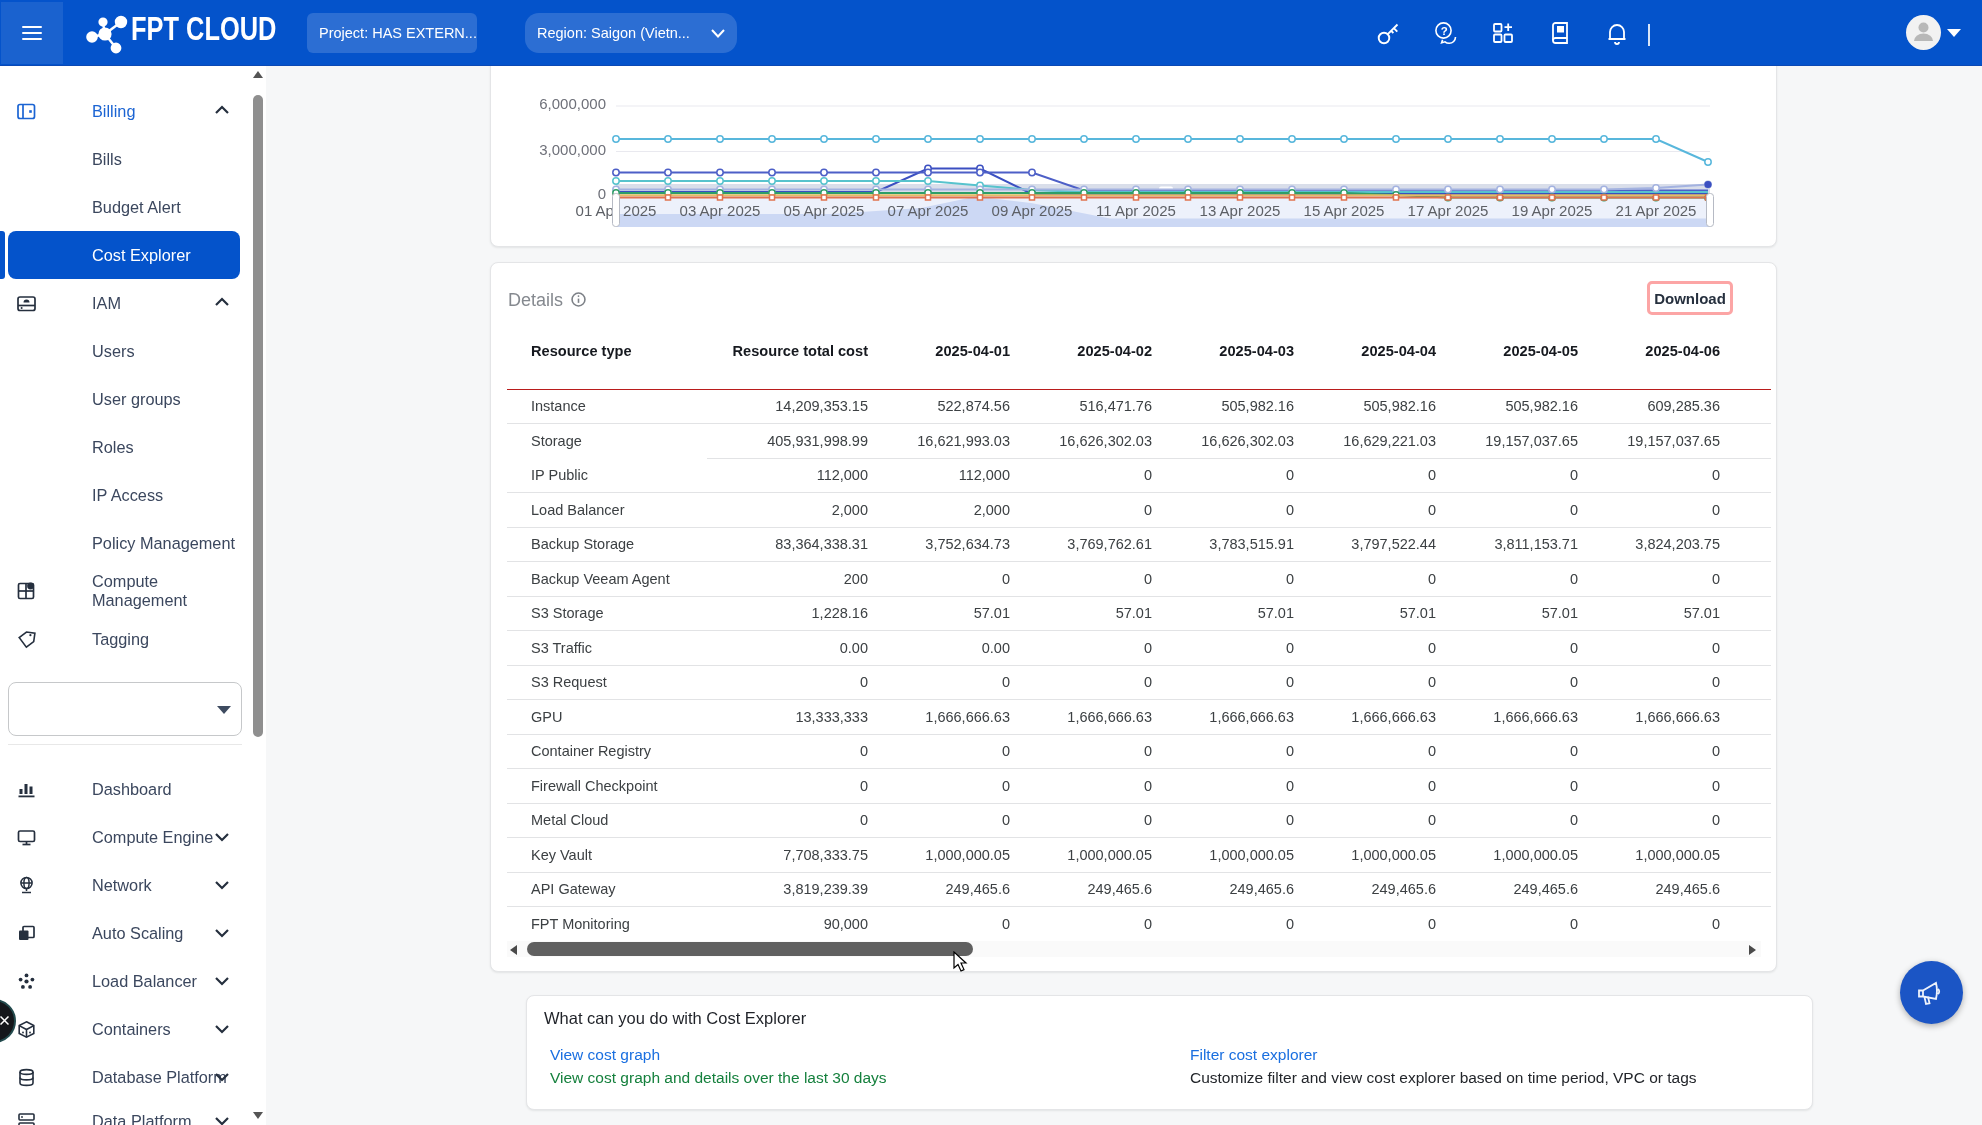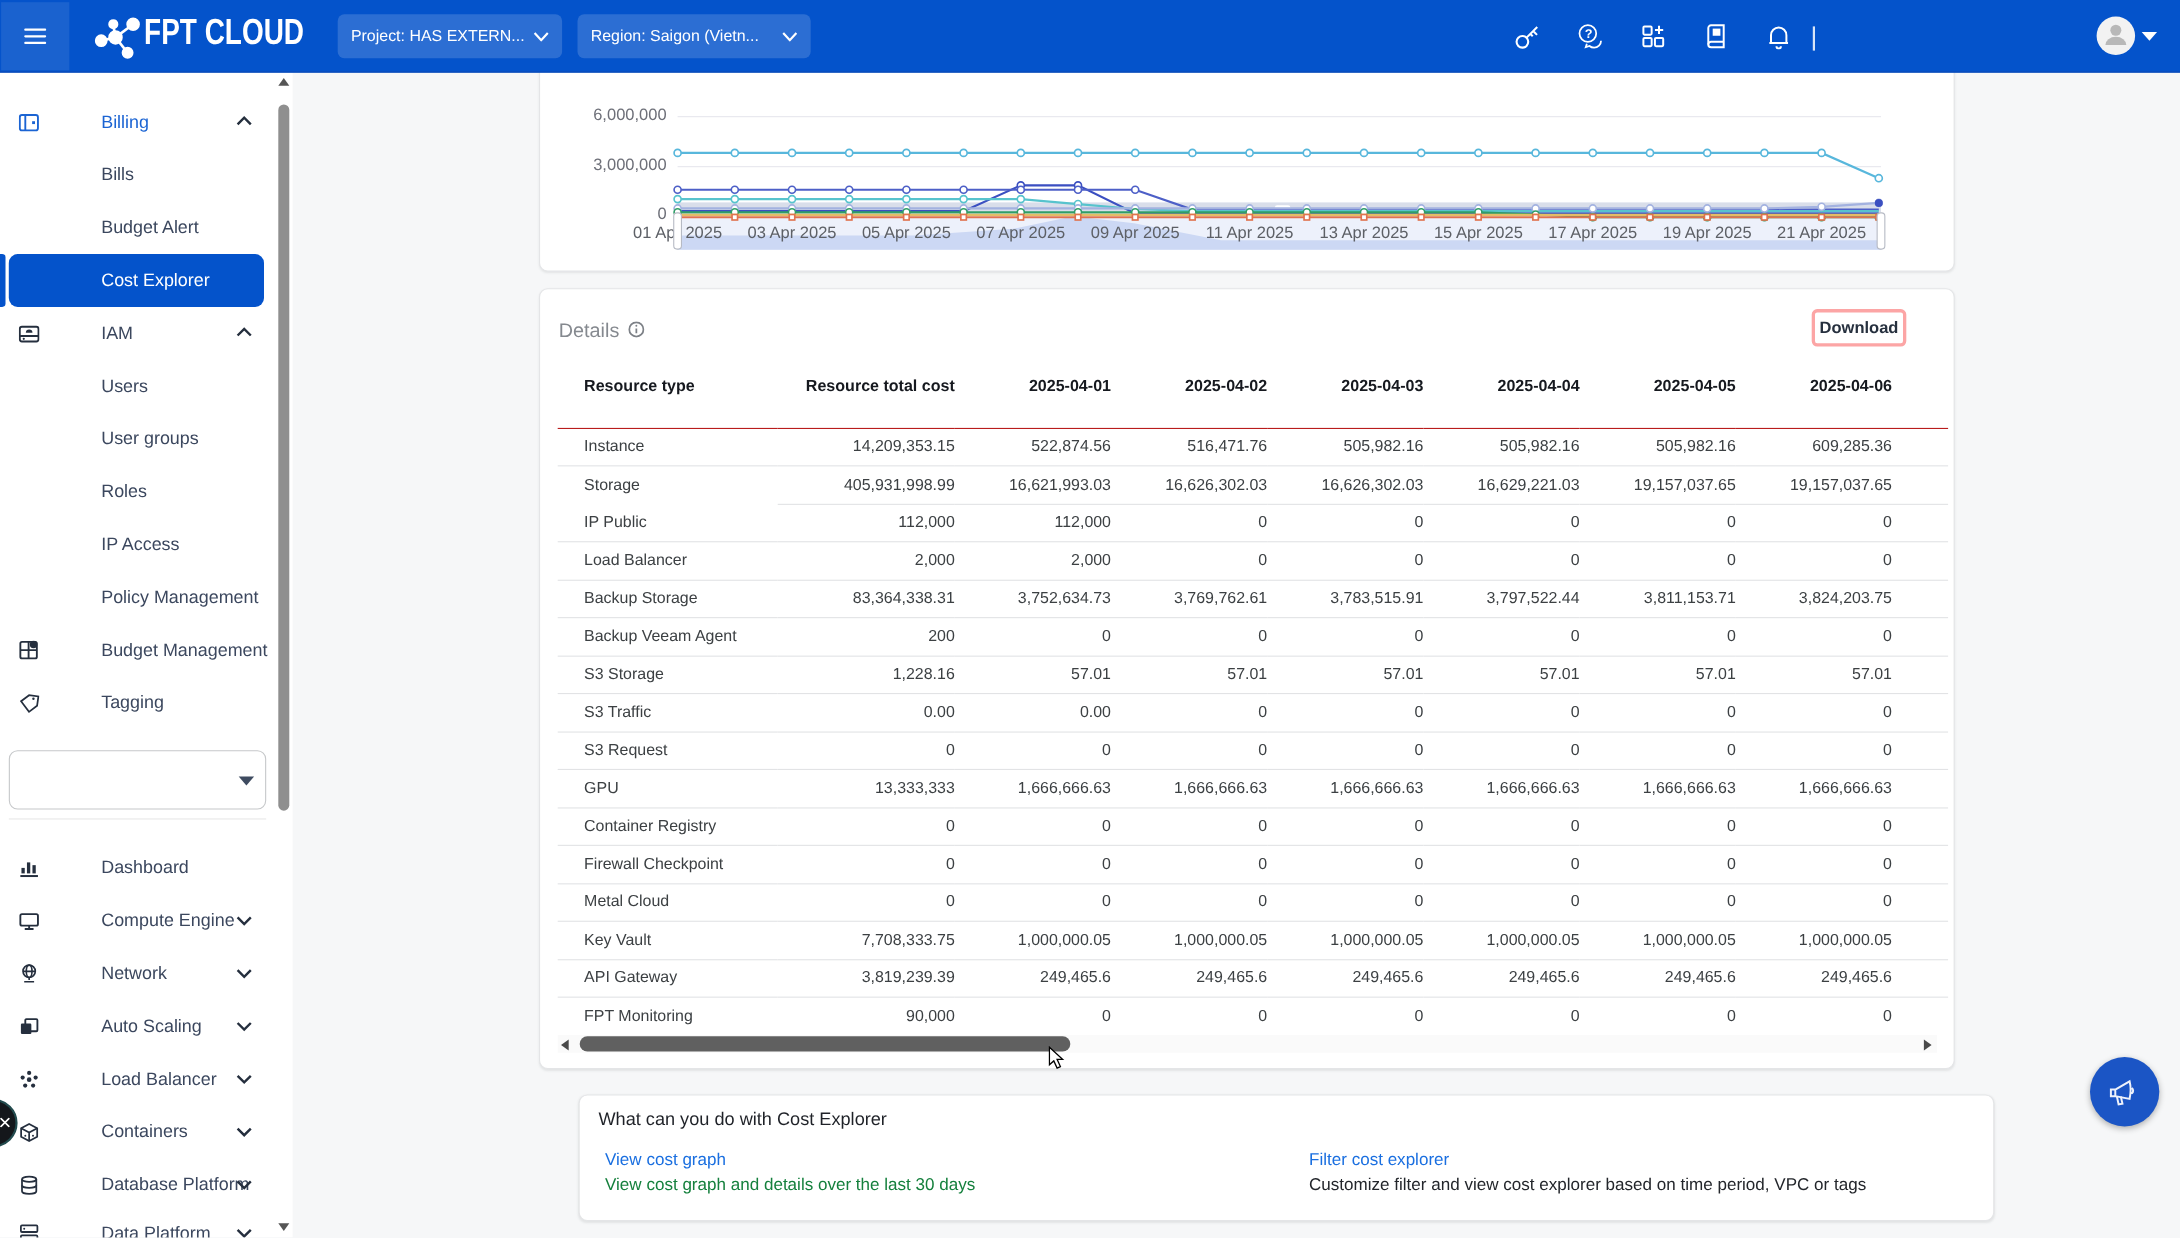--- a/index.html
+++ b/index.html
@@ -66,26 +66,26 @@
       <line x1="19" y1="22" x2="30" y2="36"></line>
       <circle cx="17" cy="10" r="3.4"></circle>
       <circle cx="6" cy="25" r="4.6"></circle>
       <circle cx="35" cy="10" r="5"></circle>
       <circle cx="30" cy="36" r="4.2"></circle>
       <circle cx="19" cy="22" r="5.4"></circle>
     </g>
   </svg>
   <div class="logo-text">FPT CLOUD</div>
 
-  <div class="nav-btn" style="left:307px;width:204px;">Project: HAS EXTERN...
+  <div class="nav-btn" style="left:307px;width:170px;">Project: HAS EXTERN...
     <svg class="chev" width="14" height="9" viewBox="0 0 14 9">
         <path d="M1 1 L7 7.5 L13 1" stroke="#fff" stroke-width="2" fill="none"></path>
       </svg>
   </div>
-  <div class="nav-btn" style="left:525px;width:212px;">Region: Saigon (Vietn...
+  <div class="nav-btn" style="left:525px;width:212px;border-radius:14px;">Region: Saigon (Vietn...
     <svg class="chev" width="14" height="9" viewBox="0 0 14 9">
         <path d="M1 1 L7 7.5 L13 1" stroke="#fff" stroke-width="2" fill="none"></path>
       </svg>
   </div>
 
   <svg class="nav-ic" style="left:1377px" viewBox="0 0 24 24" fill="none" stroke="#fff" stroke-width="1.9">
     <circle cx="7" cy="17" r="5.3"></circle>
       <path d="M10.8 13.2 L20.5 3.5 M16.8 7.2 L20.3 10.7 M14.2 9.8 L16.4 12"></path>
   </svg>
   <svg class="nav-ic" style="left:1434px" viewBox="0 0 24 24" fill="none" stroke="#fff" stroke-width="1.6">
@@ -169,21 +169,21 @@
       <div class="sb-item" style="top:453px">
         <span class="sb-label">Policy Management</span>
       </div>
       <div class="sb-item" style="top:501px">
         <span class="sb-ico"><svg width="19" height="19" viewBox="0 0 19 19" fill="none" stroke="#252f3e" stroke-width="1.7">
             <rect x="1.5" y="1.5" width="15" height="15" rx="1.5"></rect>
             <line x1="9" y1="1.5" x2="9" y2="16.5"></line>
             <line x1="1.5" y1="9" x2="16.5" y2="9"></line>
             <circle cx="13.5" cy="4" r="3.4" fill="#252f3e" stroke="none"></circle>
           </svg></span>
-        <span class="sb-label">Budget Management</span>
+        <span class="sb-label">Compute Management</span>
       </div>
       <div class="sb-item" style="top:549px">
         <span class="sb-ico"><svg width="19" height="19" viewBox="0 0 19 19" fill="none" stroke="#252f3e" stroke-width="1.6">
             <path d="M2 8.5 L8.5 2 L17 2 L17 10.5 L10.5 17 Z" transform="rotate(8 9 9)"></path>
             <circle cx="13.4" cy="5.2" r="1.1" fill="#252f3e" stroke="none"></circle>
           </svg></span>
         <span class="sb-label">Tagging</span>
       </div>
       <div class="sb-item" style="top:699px">
         <span class="sb-ico"><svg width="19" height="19" viewBox="0 0 19 19">

